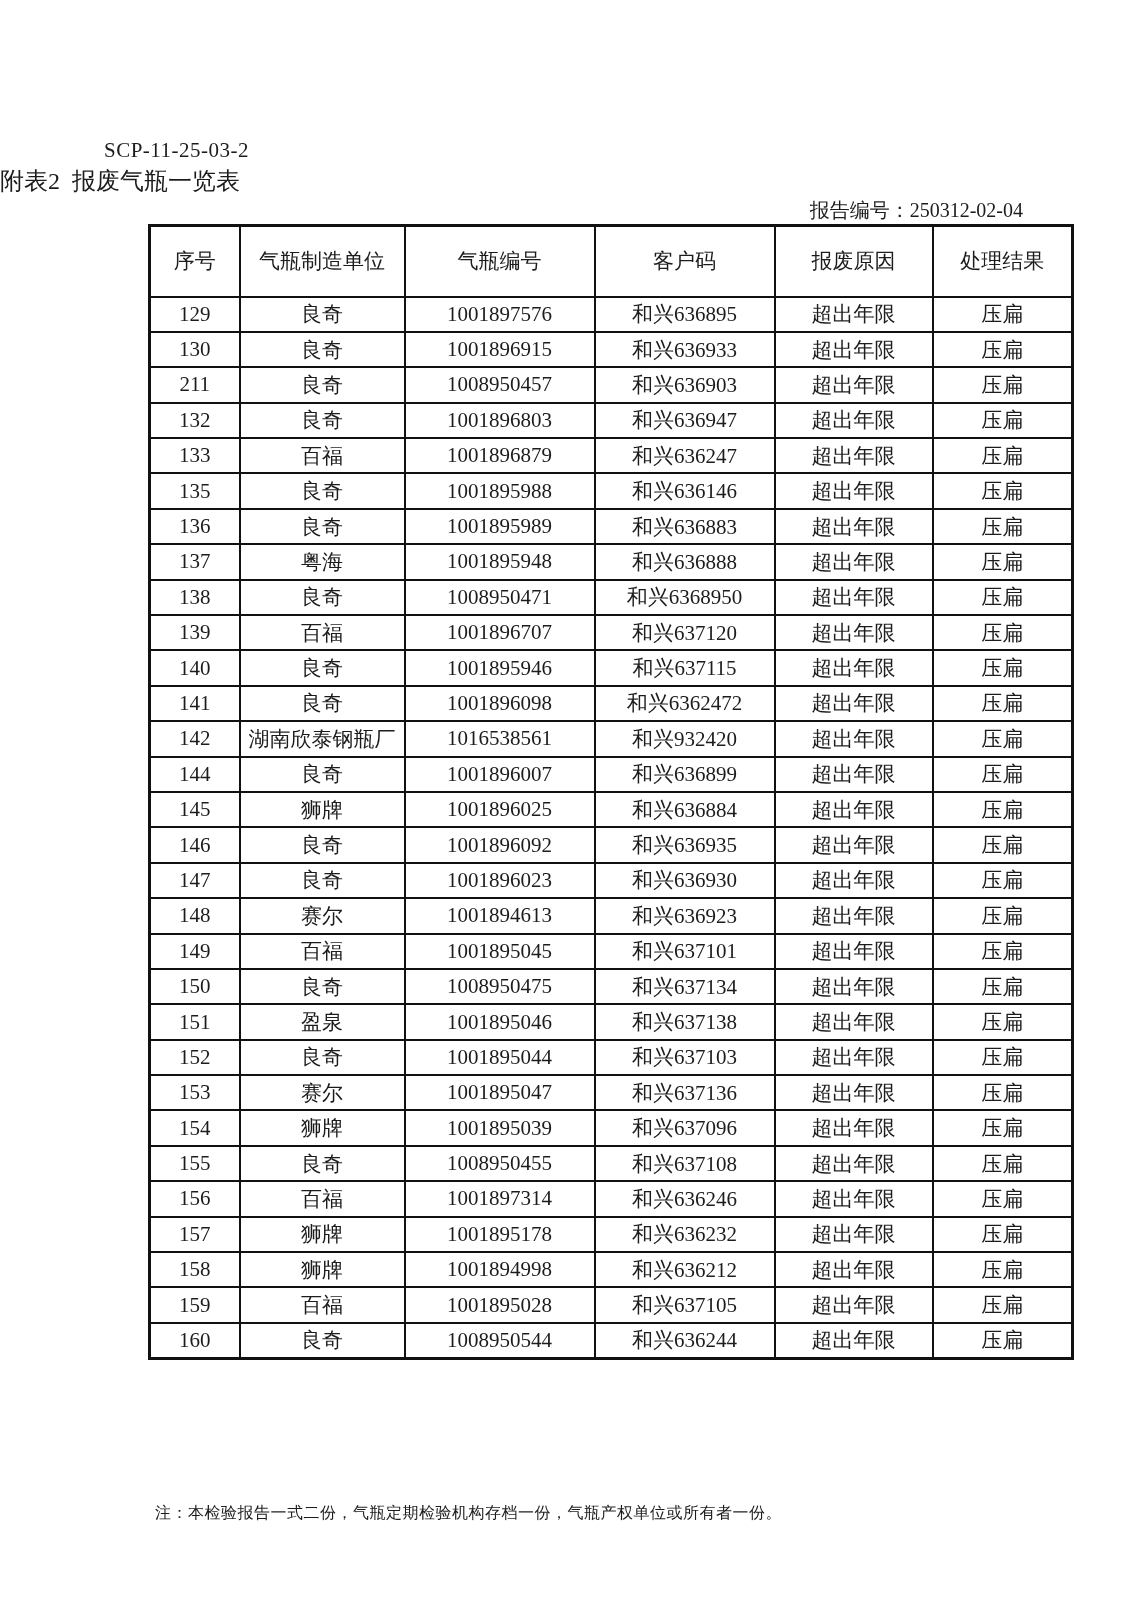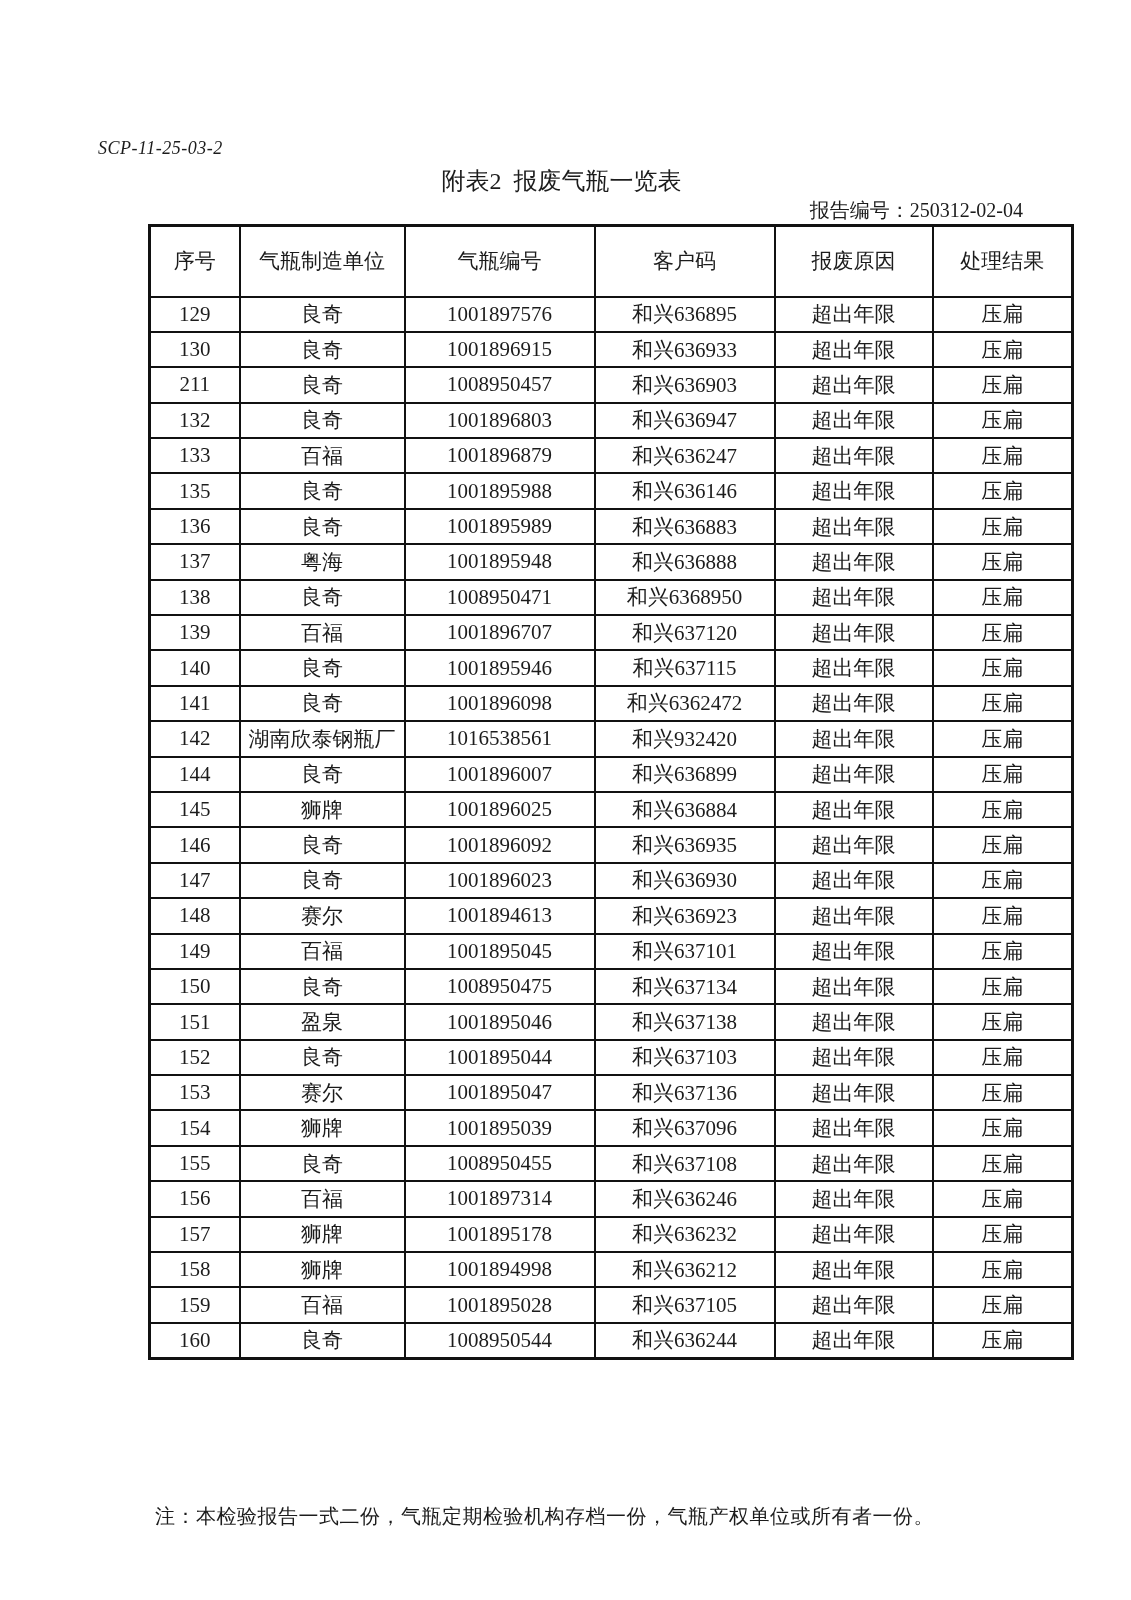--- a/index.html
+++ b/index.html
@@ -6,30 +6,28 @@
   html, body {
     width: 1131px; height: 1600px;
     background: #ffffff;
     font-family: "Liberation Serif", "DejaVu Serif", serif;
     color: #1c1c1c;
     position: relative;
     overflow: hidden;
   }
   .doc-code {
     position: absolute;
-    left: 98px; top: 138px;
-    font-size: 18px;
+    left: 104px; top: 138px;
+    font-size: 21px;
     letter-spacing: 0.5px;
-    font-style: italic;
   }
   .doc-title {
     position: absolute;
     left: 0; top: 165px;
     width: 1123px;
-    text-align: center;
     font-size: 24px;
     white-space: pre;
   }
   .report-no {
     position: absolute;
     top: 197px;
     right: 108px;
     font-size: 20px;
   }
   table.cyl-table {
@@ -55,21 +53,21 @@
   table.cyl-table tbody tr { height: 35.4px; }
   col.c1 { width: 90px; }
   col.c2 { width: 165px; }
   col.c3 { width: 190px; }
   col.c4 { width: 180px; }
   col.c5 { width: 158px; }
   col.c6 { width: 140px; }
   .note {
     position: absolute;
     left: 155px; top: 1503px;
-    font-size: 20px;
+    font-size: 16px;
     letter-spacing: 0.5px;
   }
 </style>
 </head>
 <body>
 
 <div class="doc-code">SCP-11-25-03-2</div>
 
 <div class="doc-title">附表2  报废气瓶一览表</div>
 

